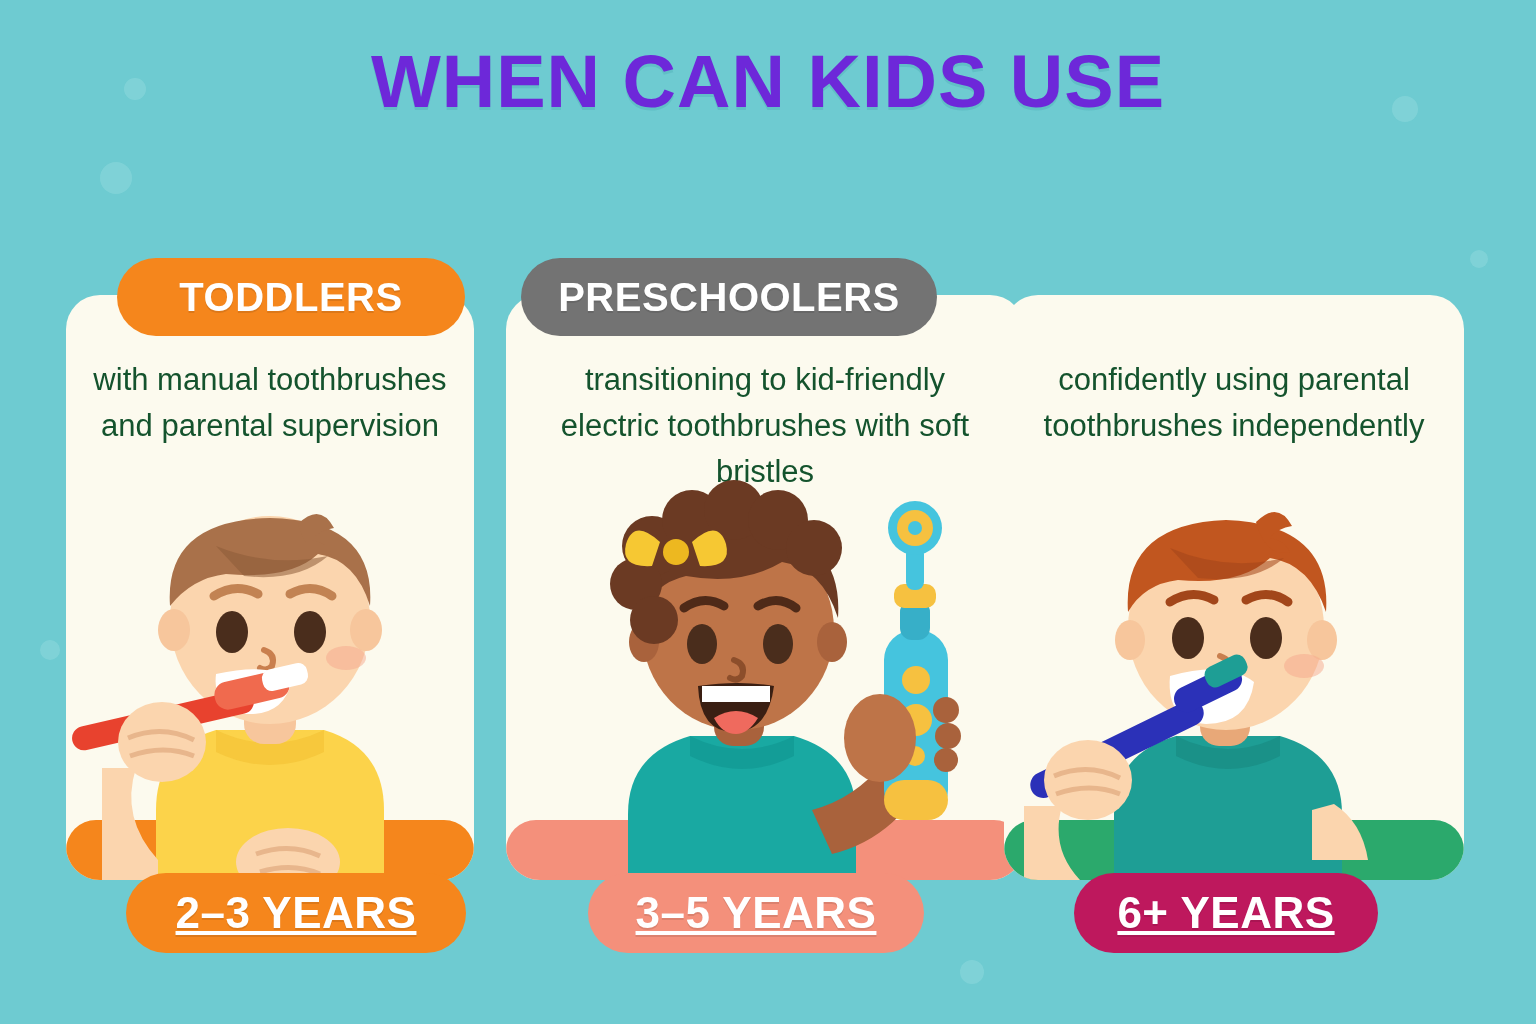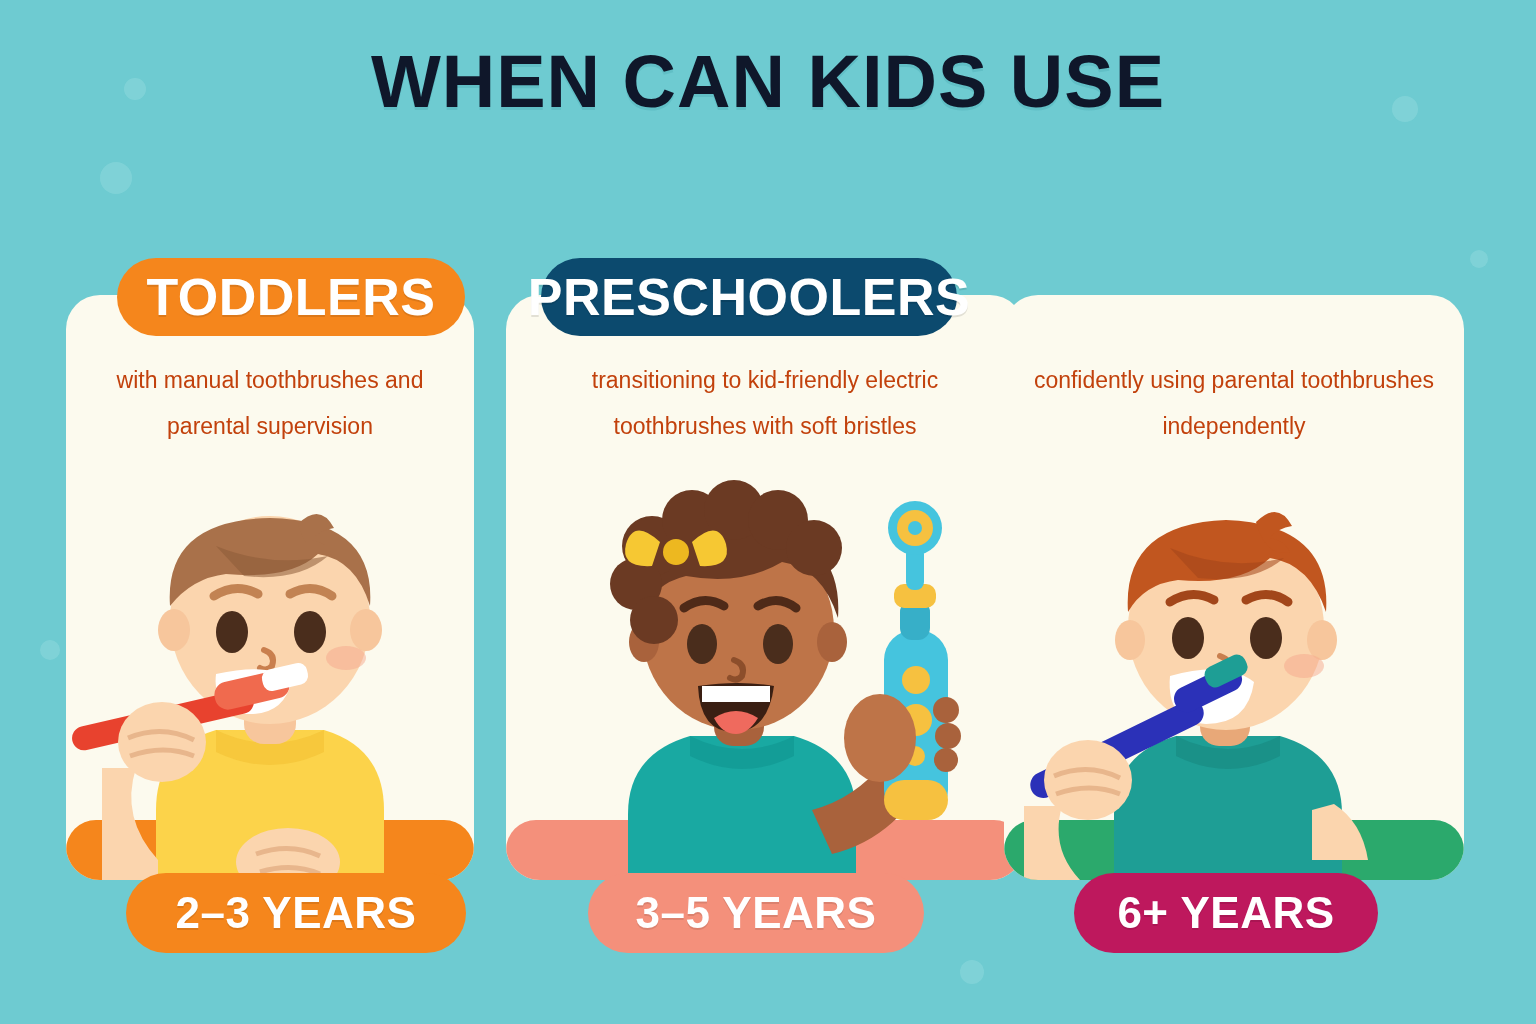--- a/index.html
+++ b/index.html
@@ -10,59 +10,59 @@
     position:relative;
   }
   #stage{position:absolute;inset:0;width:1536px;height:1024px;}
 
   
   .bgdot{position:absolute;border-radius:50%;background:#8ED8DC;opacity:.55;}
 
   
   .title{
     position:absolute;left:0;top:40px;width:1536px;
-    text-align:center;color:#0f172a;
+    text-align:center;color:#6d28d9;
     font-weight:700;font-size:74px;line-height:84px;
     letter-spacing:1px;
     text-shadow:0 3px 0 rgba(40,140,150,.18);
   }
   .title .l2{display:block;}
 
   
   .card{
     position:absolute;top:295px;height:585px;
     background:#FCFAEE;border-radius:34px;overflow:hidden;
   }
   .card.c1{left:66px;width:408px;}
   .card.c2{left:506px;width:518px;}
   .card.c3{left:1004px;width:460px;}
 
   .desc{
     position:absolute;left:0;top:62px;width:100%;
-    text-align:center;color:#c2410c;
-    font-size:23px;line-height:46px;font-weight:400;
+    text-align:center;color:#14532d;
+    font-size:31px;line-height:46px;font-weight:400;
     padding:0 20px;box-sizing:border-box;
   }
   .desc.narrow{padding:0 38px;}
 
   
   .pill{
     position:absolute;border-radius:40px;
     display:flex;align-items:center;justify-content:center;
     color:#FFFFFF;font-weight:700;letter-spacing:.5px;
     text-shadow:0 2px 0 rgba(0,0,0,.10);
     z-index:5;
   }
-  .pill.head{height:78px;font-size:52px;top:258px;}
+  .pill.head{height:78px;font-size:40px;top:258px;}
   .p1{left:117px;width:348px;background:#F5861C;}
-  .p2{left:541px;width:416px;background:#0c4a6e;}
+  .p2{left:521px;width:416px;background:#737373;}
   .p3{left:1048px;width:374px;background:#2BA96C;}
 
   
-  .pill.age{height:80px;font-size:44px;top:873px;}
+  .pill.age{height:80px;font-size:44px;top:873px;text-decoration:underline;}
   .a1{left:126px;width:340px;background:#F5861C;}
   .a2{left:588px;width:336px;background:#F4907B;}
   .a3{left:1074px;width:304px;background:#be185d;}
 
   
   .desk{position:absolute;left:0;bottom:0;width:100%;height:60px;border-radius:30px 30px 0 0;}
   .desk.d1{background:#F5861C;}
   .desk.d2{background:#F4907B;}
   .desk.d3{background:#2BA96C;}
 

